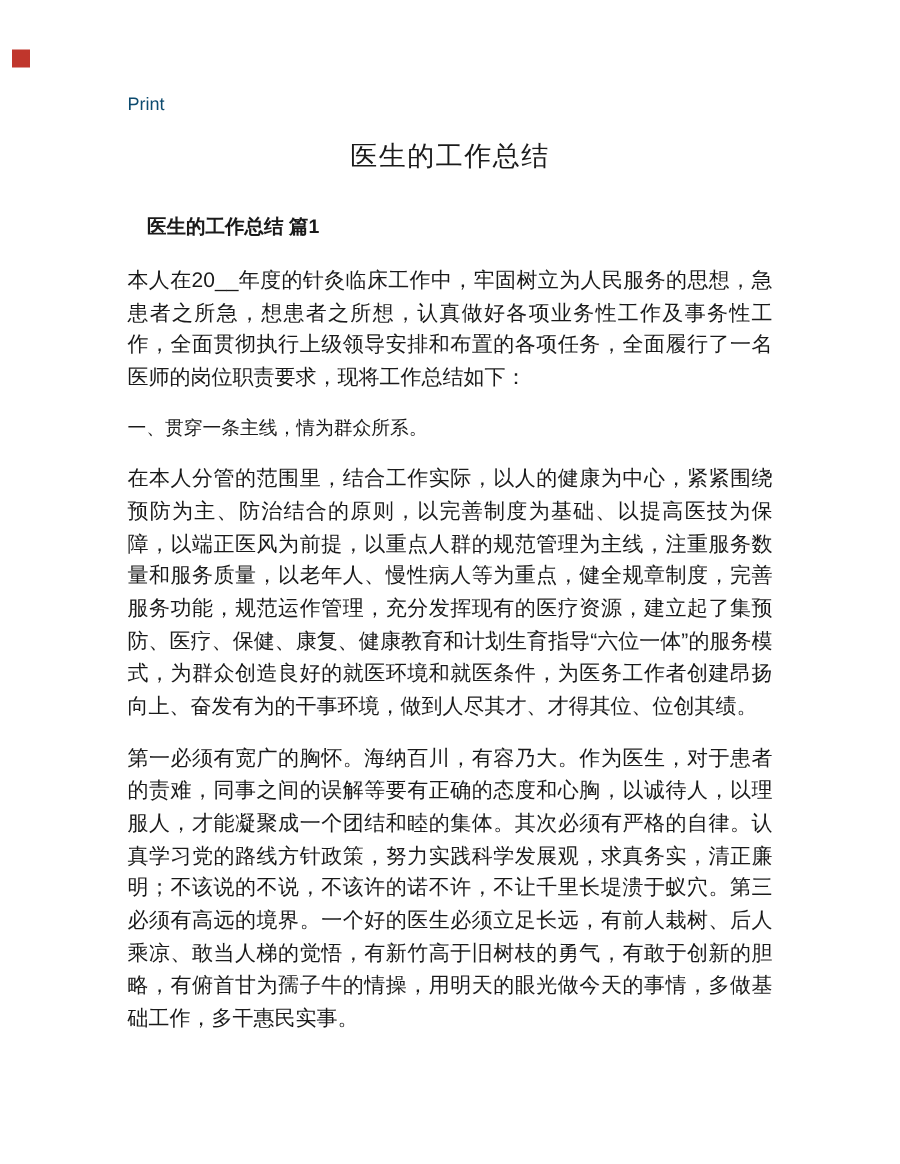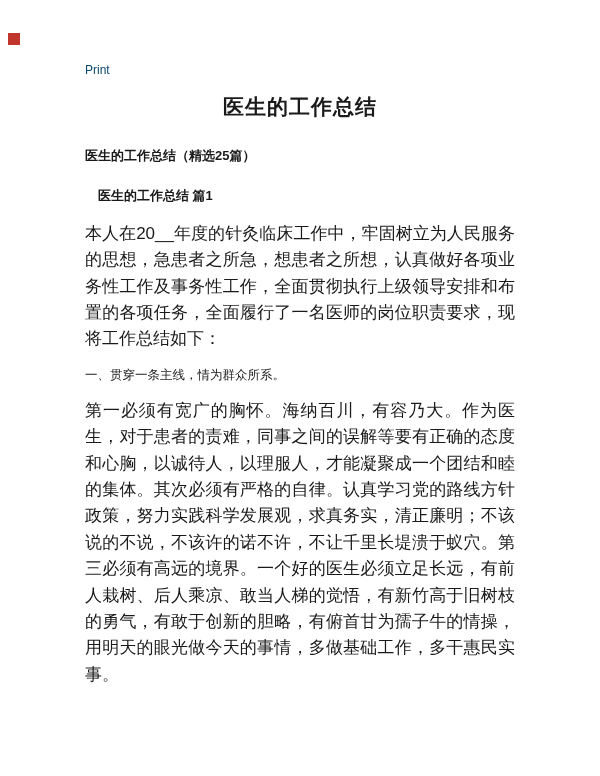--- a/index.html
+++ b/index.html
@@ -24,39 +24,39 @@
     padding: 60px 85px 20px 85px;
   }
   .print-label {
     font-size: 12px;
     color: #0c4a6e;
     margin: 0 0 16px 0;
     display: inline-block;
     cursor: pointer;
   }
   h1.doc-title {
-    font-size: 21px;
-    font-weight: bold;
+    font-size: 18px;
+    font-weight: normal;
     text-align: center;
     margin: 0 0 26px 0;
     letter-spacing: 1px;
   }
   .doc-subtitle {
     font-size: 13px;
     font-weight: bold;
     margin: 0 0 22px 0;
   }
   .section-heading {
     font-size: 13px;
     font-weight: bold;
     margin: 0 0 16px 0;
     padding-left: 13px;
   }
   p.body-para {
-    font-size: 17px;
+    font-size: 14px;
     line-height: 1.55;
     margin: 0 0 13px 0;
     text-align: justify;
     word-break: break-all;
   }
   p.list-head {
     font-size: 12.5px;
     line-height: 1.55;
     margin: 0 0 13px 0;
   }
@@ -65,29 +65,29 @@
 <body>
 
 <div class="corner-square" style="background: rgb(192, 54, 44);"></div>
 
 <div class="page-content">
 
   <span class="print-label">Print</span>
 
   <h1 class="doc-title">医生的工作总结</h1>
 
-  <div class="doc-subtitle">医生的工作总结（精选25篇）</div>
 
   <div class="section-heading">医生的工作总结 篇1</div>
 
   <p class="body-para">本人在20__年度的针灸临床工作中，牢固树立为人民服务的思想，急患者之所急，想患者之所想，认真做好各项业务性工作及事务性工作，全面贯彻执行上级领导安排和布置的各项任务，全面履行了一名医师的岗位职责要求，现将工作总结如下：</p>
 
   <p class="list-head">一、贯穿一条主线，情为群众所系。</p>
 
 
 
+  <p class="body-para">在本人分管的范围里，结合工作实际，以人的健康为中心，紧紧围绕预防为主、防治结合的原则，以完善制度为基础、以提高医技为保障，以端正医风为前提，以重点人群的规范管理为主线，注重服务数量和服务质量，以老年人、慢性病人等为重点，健全规章制度，完善服务功能，规范运作管理，充分发挥现有的医疗资源，建立起了集预防、医疗、保健、康复、健康教育和计划生育指导“六位一体”的服务模式，为群众创造良好的就医环境和就医条件，为医务工作者创建昂扬向上、奋发有为的干事环境，做到人尽其才、才得其位、位创其绩。</p>
 
 
   <p class="body-para">第一必须有宽广的胸怀。海纳百川，有容乃大。作为医生，对于患者的责难，同事之间的误解等要有正确的态度和心胸，以诚待人，以理服人，才能凝聚成一个团结和睦的集体。其次必须有严格的自律。认真学习党的路线方针政策，努力实践科学发展观，求真务实，清正廉明；不该说的不说，不该许的诺不许，不让千里长堤溃于蚁穴。第三必须有高远的境界。一个好的医生必须立足长远，有前人栽树、后人乘凉、敢当人梯的觉悟，有新竹高于旧树枝的勇气，有敢于创新的胆略，有俯首甘为孺子牛的情操，用明天的眼光做今天的事情，多做基础工作，多干惠民实事。</p>
 
   
 
 </div>
 
 </body></html>

